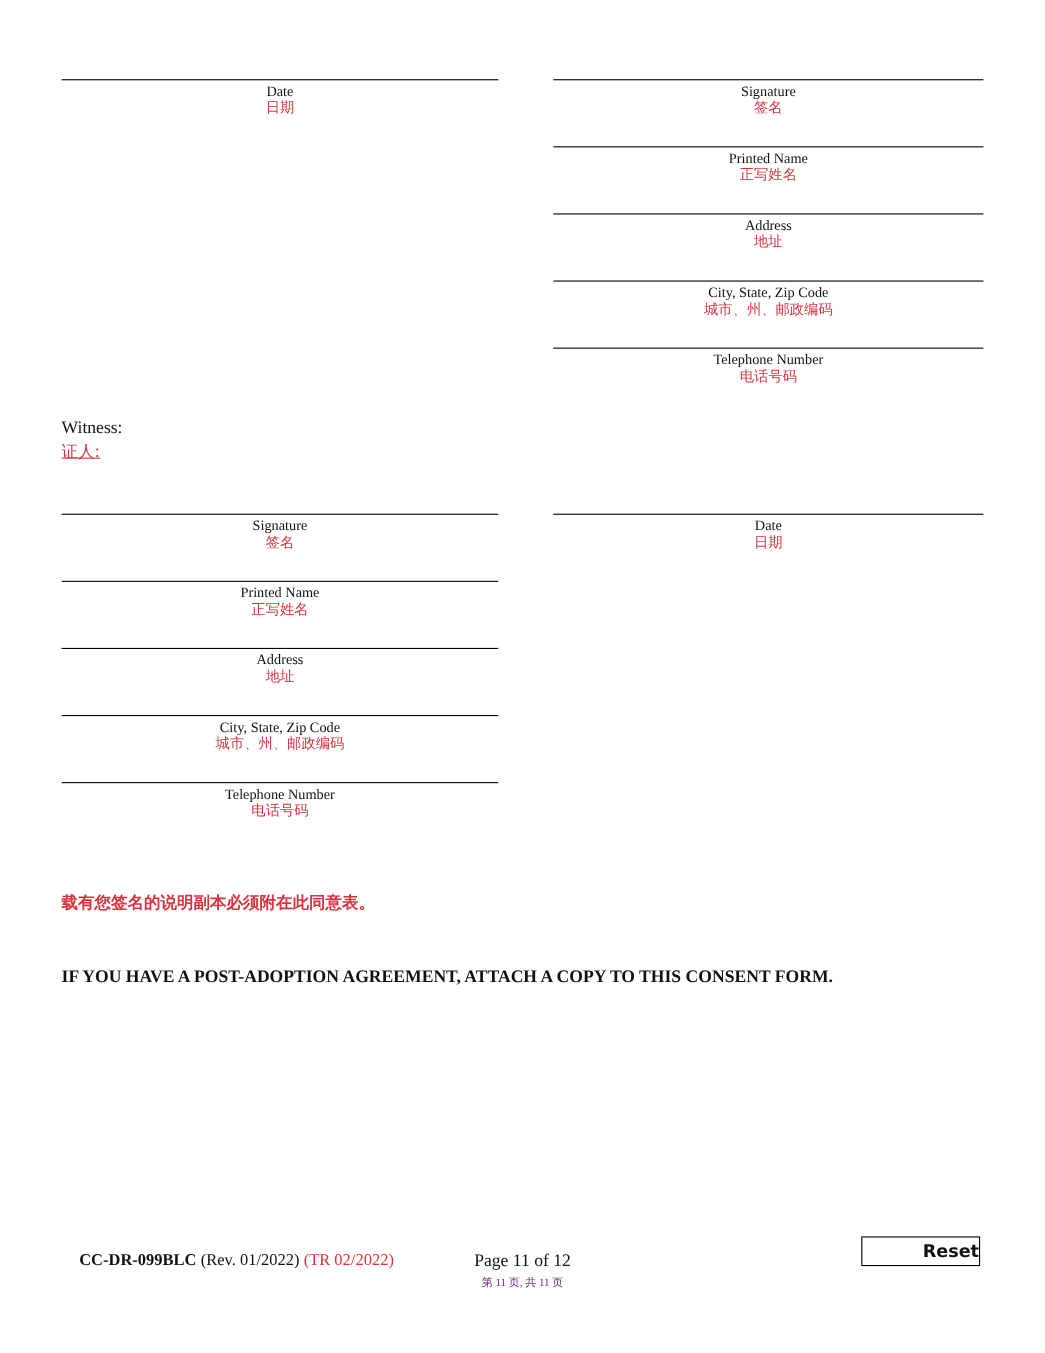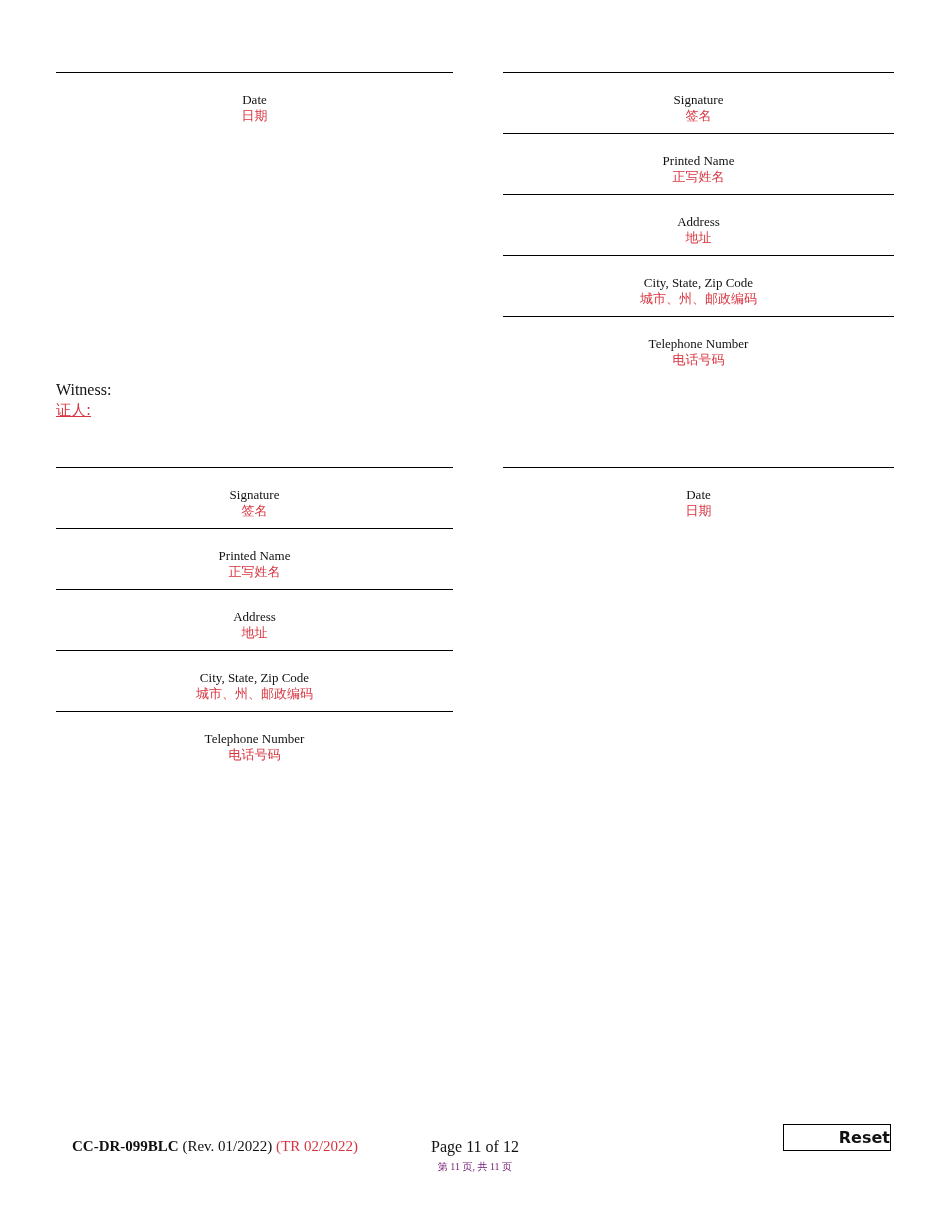--- a/index.html
+++ b/index.html
@@ -3,21 +3,21 @@
 <meta charset="utf-8">
 <style>
   html, body { margin: 0; padding: 0; background: #ffffff; }
   body {
     width: 950px; height: 1230px; position: relative; overflow: hidden;
     font-family: "Liberation Serif", "DejaVu Serif", serif; color: #111;
   }
   .field {
     position: absolute; border-top: 1.5px solid #000;
     text-align: center; font-size: 13px; line-height: 16px;
-    padding-top: 19px;
+    padding-top: 2px;
   }
   .field .en { color: #111; display: block; }
   .field .zh { color: #d8343f; display: block; font-family: "DejaVu Sans", sans-serif; font-size: 13px; }
   .left { left: 56px; width: 397px; }
   .right { left: 503px; width: 391px; }
   .witness { position: absolute; left: 56px; top: 380px; font-size: 16px; line-height: 20px; }
   .witness .zh { color: #d8343f; font-family: "DejaVu Sans", sans-serif; font-size: 15px; text-decoration: underline; }
   .notice { position: absolute; left: 56px; width: 860px; font-size: 16px; line-height: 20px; font-weight: bold; }
   .notice .zh { color: #d8343f; font-family: "DejaVu Sans", sans-serif; font-size: 15px; }
   .footer-id { position: absolute; left: 72px; top: 1138px; font-size: 15px; }
@@ -85,22 +85,24 @@
   <span class="en">Telephone Number</span>
   <span class="zh">电话号码</span>
 </div>
 
 <div class="field right" style="top:467px;">
   <span class="en">Date</span>
   <span class="zh">日期</span>
 </div>
 
 <div class="notice" style="top:810px;">
+  <div class="zh">载有您签名的说明副本必须附在此同意表。</div>
 </div>
 <div class="notice" style="top:879px;">
+  <div>IF YOU HAVE A POST-ADOPTION AGREEMENT, ATTACH A COPY TO THIS CONSENT FORM.</div>
 </div>
 
 <div class="footer-id">
   <span class="code">CC-DR-099BLC</span>
   <span>(Rev. 01/2022)</span>
   <span class="tr">(TR 02/2022)</span>
 </div>
 <div class="footer-page">
   <div>Page 11 of 12</div>
   <div class="zh">第 11 页, 共 11 页</div>

